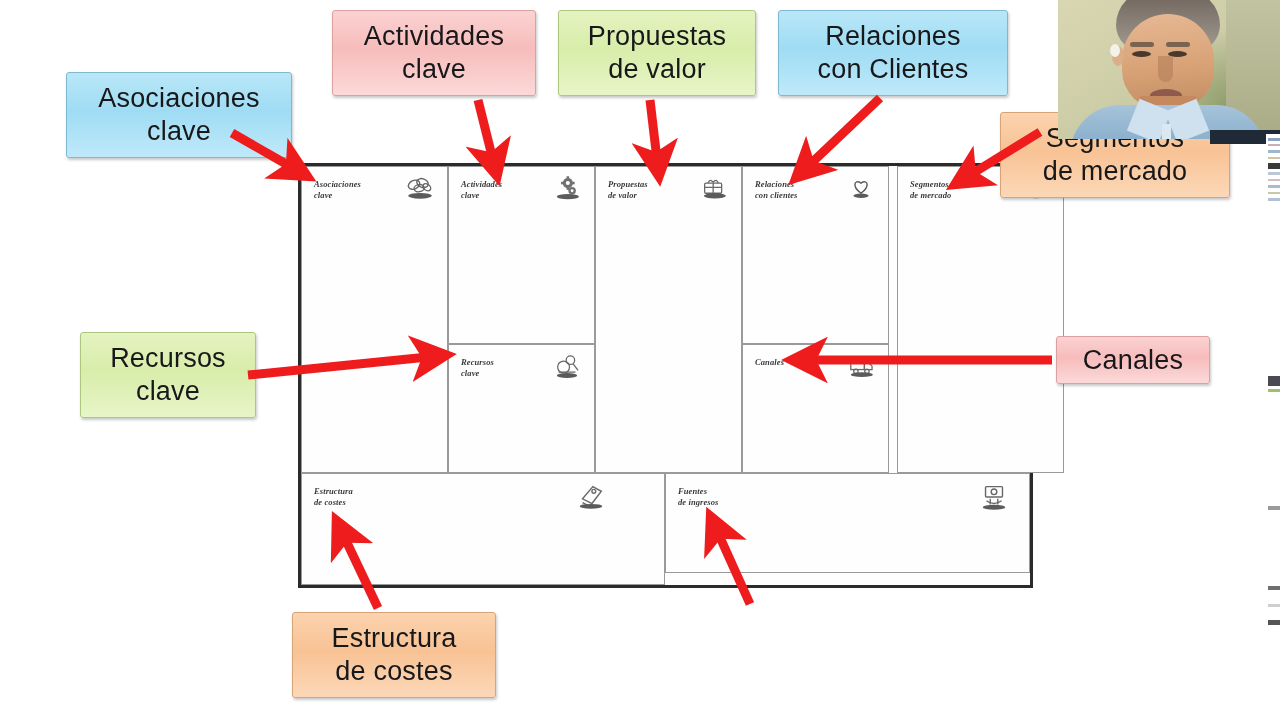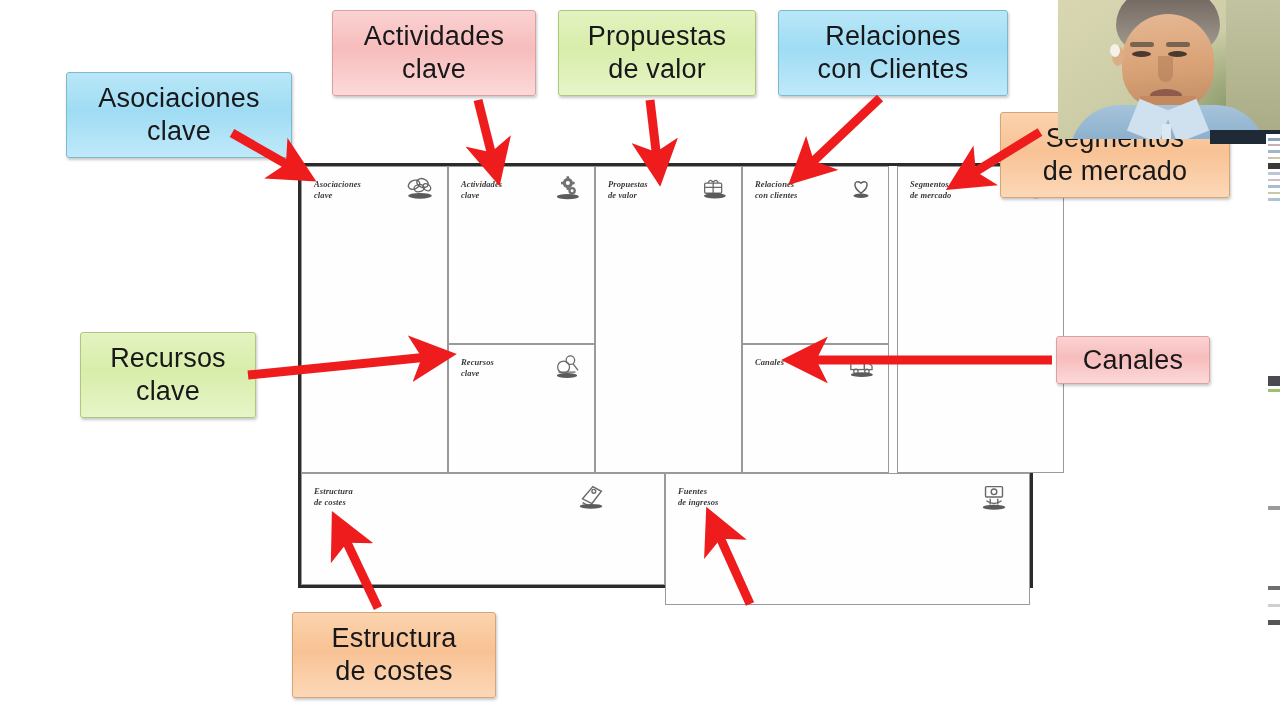--- a/index.html
+++ b/index.html
@@ -244,21 +244,21 @@
             <g fill="none" stroke="#3f3f3f" stroke-width="1.5">
           <path d="M11 20 L22 7 L31 12 L21 25 Z"></path>
               <circle cx="23" cy="12" r="2"></circle>
           <path d="M11 24 L21 29"></path>
         </g>
             <ellipse cx="20" cy="28" rx="12" ry="2.6" fill="#2e2e2e"></ellipse>
           </svg>
       </div>
     </div>
 
-    <div class="cell" style="left:364px; top:307px; width:365px; height:132px;">
+    <div class="cell" style="left:364px; top:307px; width:365px; height:100px;">
       <div class="cell-label">Fuentes
 de ingresos</div>
       <div class="cell-icon" style="right:16px; top:6px; width:38px; height:32px;">
         <svg viewBox="0 0 40 34">
             <g fill="none" stroke="#3f3f3f" stroke-width="1.5">
           <rect x="11" y="7" width="18" height="11" rx="1"></rect>
               <circle cx="20" cy="12.5" r="3"></circle>
           <path d="M12 22 q8 6 16 0"></path>
               <path d="M16 20 v6 M24 20 v6"></path>
         </g>

